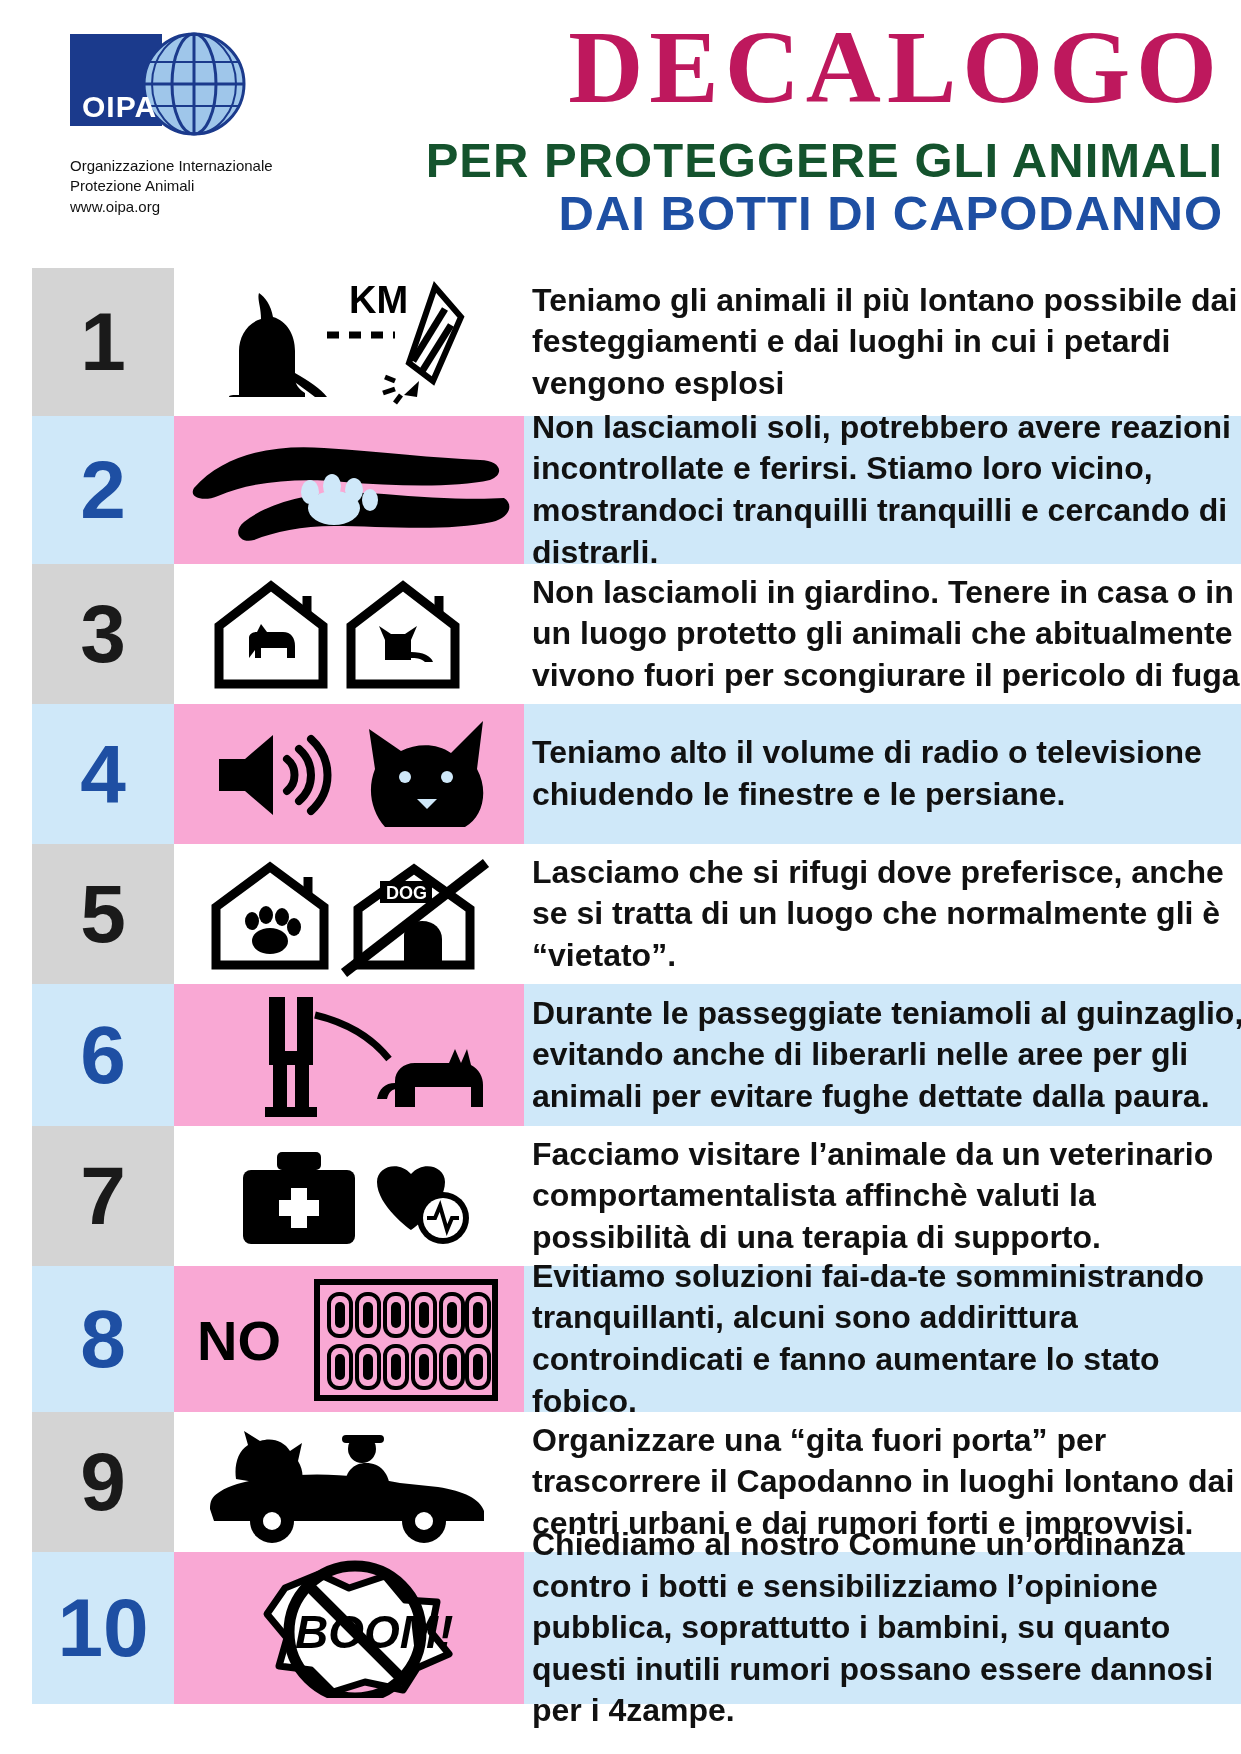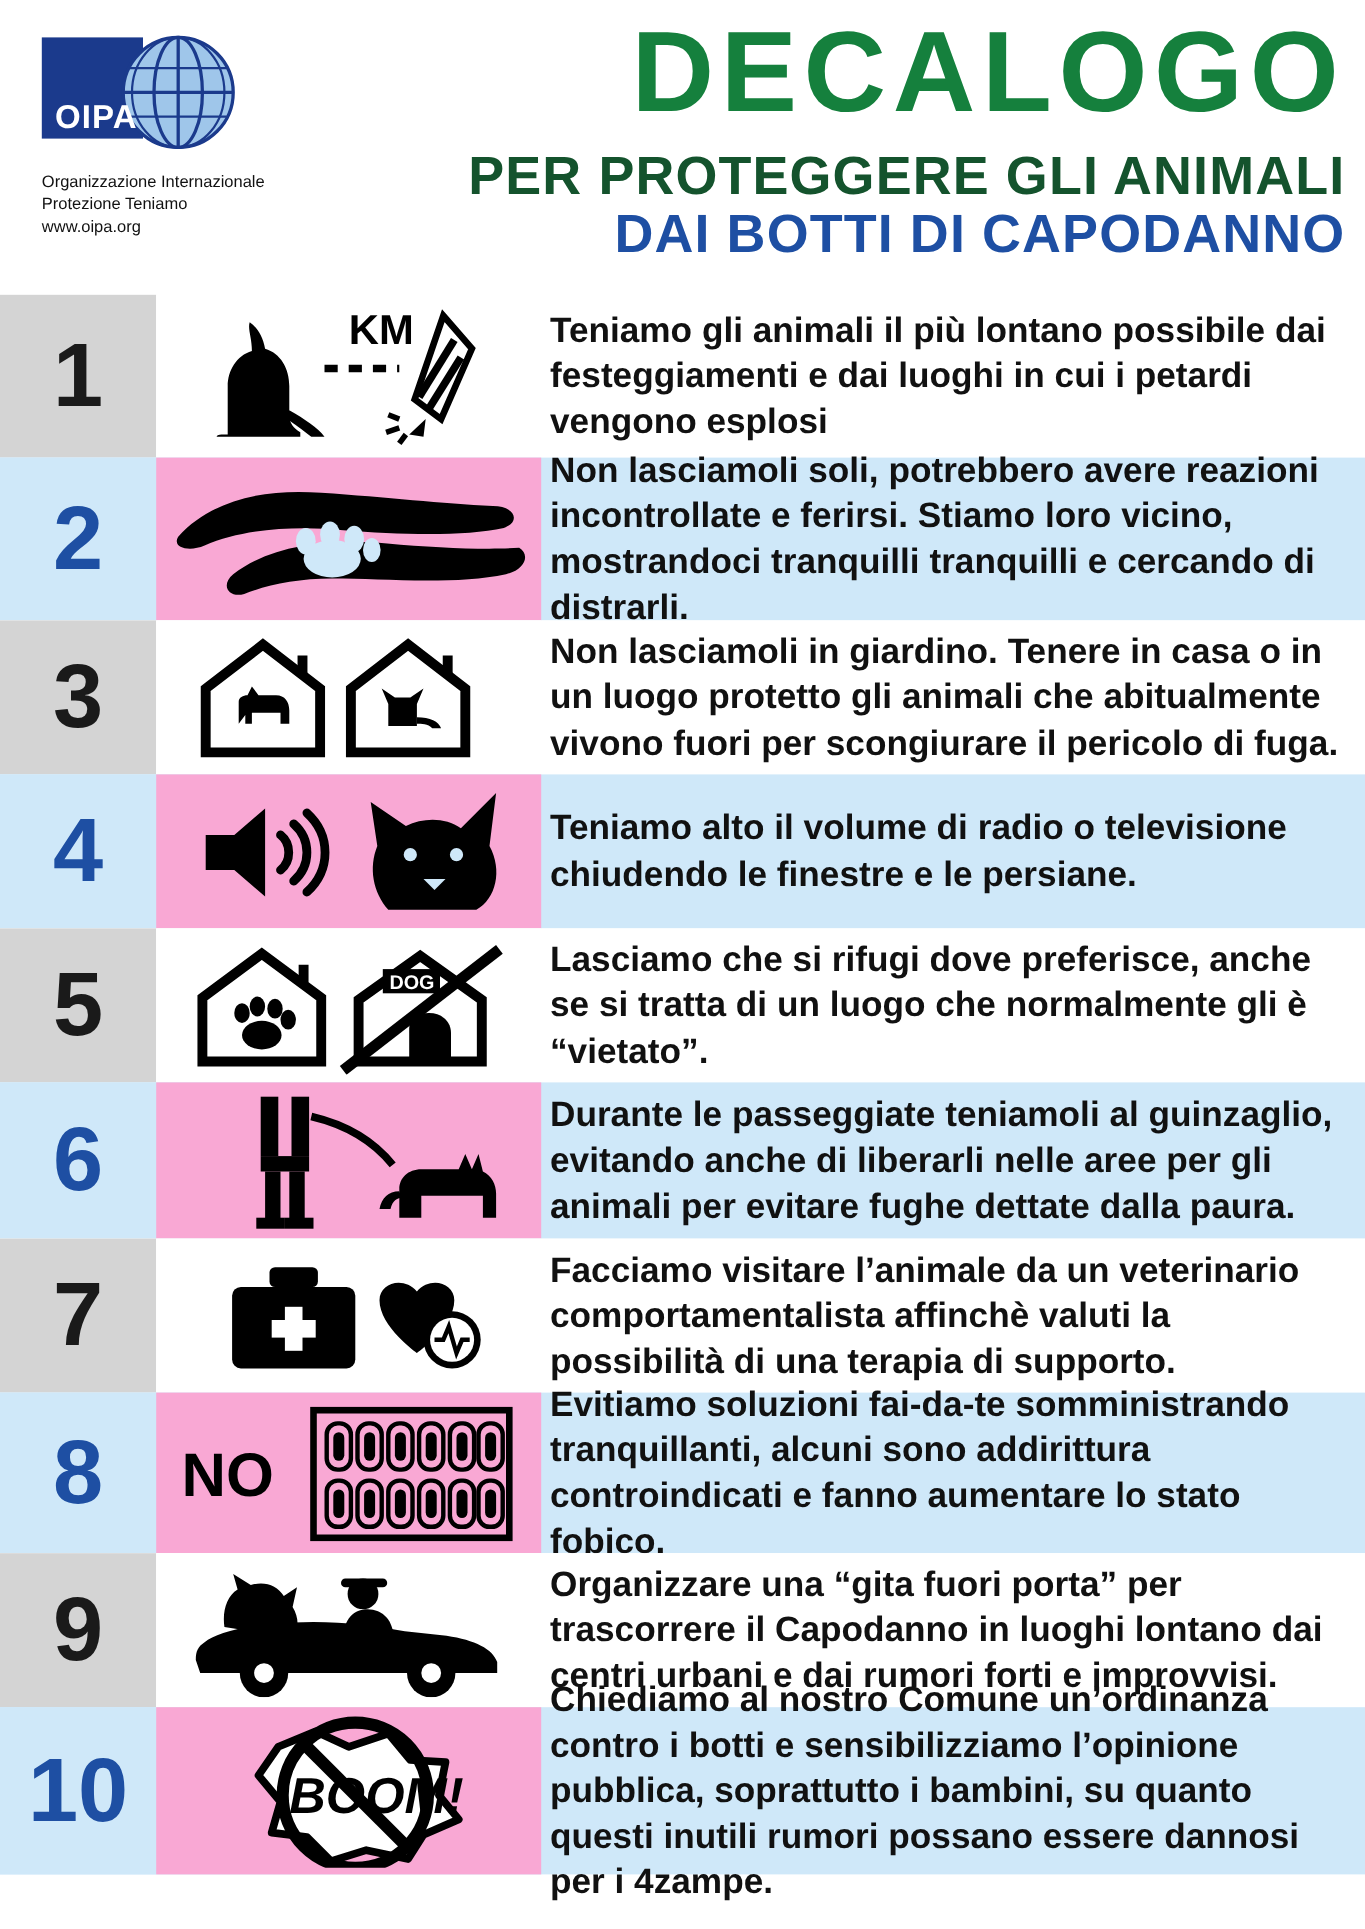--- a/index.html
+++ b/index.html
@@ -8,20 +8,21 @@
     height: 1754px;
     background: #ffffff;
     font-family: "Liberation Sans", sans-serif;
   }
   .page {
     position: relative;
     width: 1241px;
     height: 1754px;
     overflow: hidden;
     background: #ffffff;
+    padding-left: 32px;
   }
 
   
   .header {
     position: relative;
     height: 268px;
     padding: 22px 0 0 0;
   }
   .logo-block {
     position: absolute;
@@ -64,26 +65,27 @@
   }
 
   .titles {
     position: absolute;
     left: 255px;
     right: 18px;
     top: 16px;
     text-align: right;
   }
   .title-main {
-    color: #15803d;
+    color: #be185d;
     font-weight: bold;
     font-size: 104px;
     line-height: 0.98;
     letter-spacing: 6px;
     white-space: nowrap;
+    font-family: Liberation Serif, serif;
   }
   .title-sub1 {
     color: #14532d;
     font-weight: bold;
     font-size: 49px;
     line-height: 1.08;
     letter-spacing: 1px;
     white-space: nowrap;
     margin-top: 16px;
   }
@@ -164,21 +166,21 @@
             <line x1="54" y1="4" x2="54" y2="104" stroke="#1b3a8c" stroke-width="3"></line>
             <line x1="4" y1="54" x2="104" y2="54" stroke="#1b3a8c" stroke-width="3"></line>
             <path d="M10 32 H98" fill="none" stroke="#1b3a8c" stroke-width="2"></path>
             <path d="M10 76 H98" fill="none" stroke="#1b3a8c" stroke-width="2"></path>
           </svg>
         </div>
         <div class="logo-oipa">OIPA</div>
       </div>
       <div class="logo-text">
         <div>Organizzazione Internazionale</div>
-        <div>Protezione Teniamo</div>
+        <div>Protezione Animali</div>
         <div>www.oipa.org</div>
       </div>
     </div>
 
     <div class="titles">
       <div class="title-main">DECALOGO</div>
       <div class="title-sub1">PER PROTEGGERE GLI ANIMALI</div>
       <div class="title-sub2">DAI BOTTI DI CAPODANNO</div>
     </div>
   </div>

